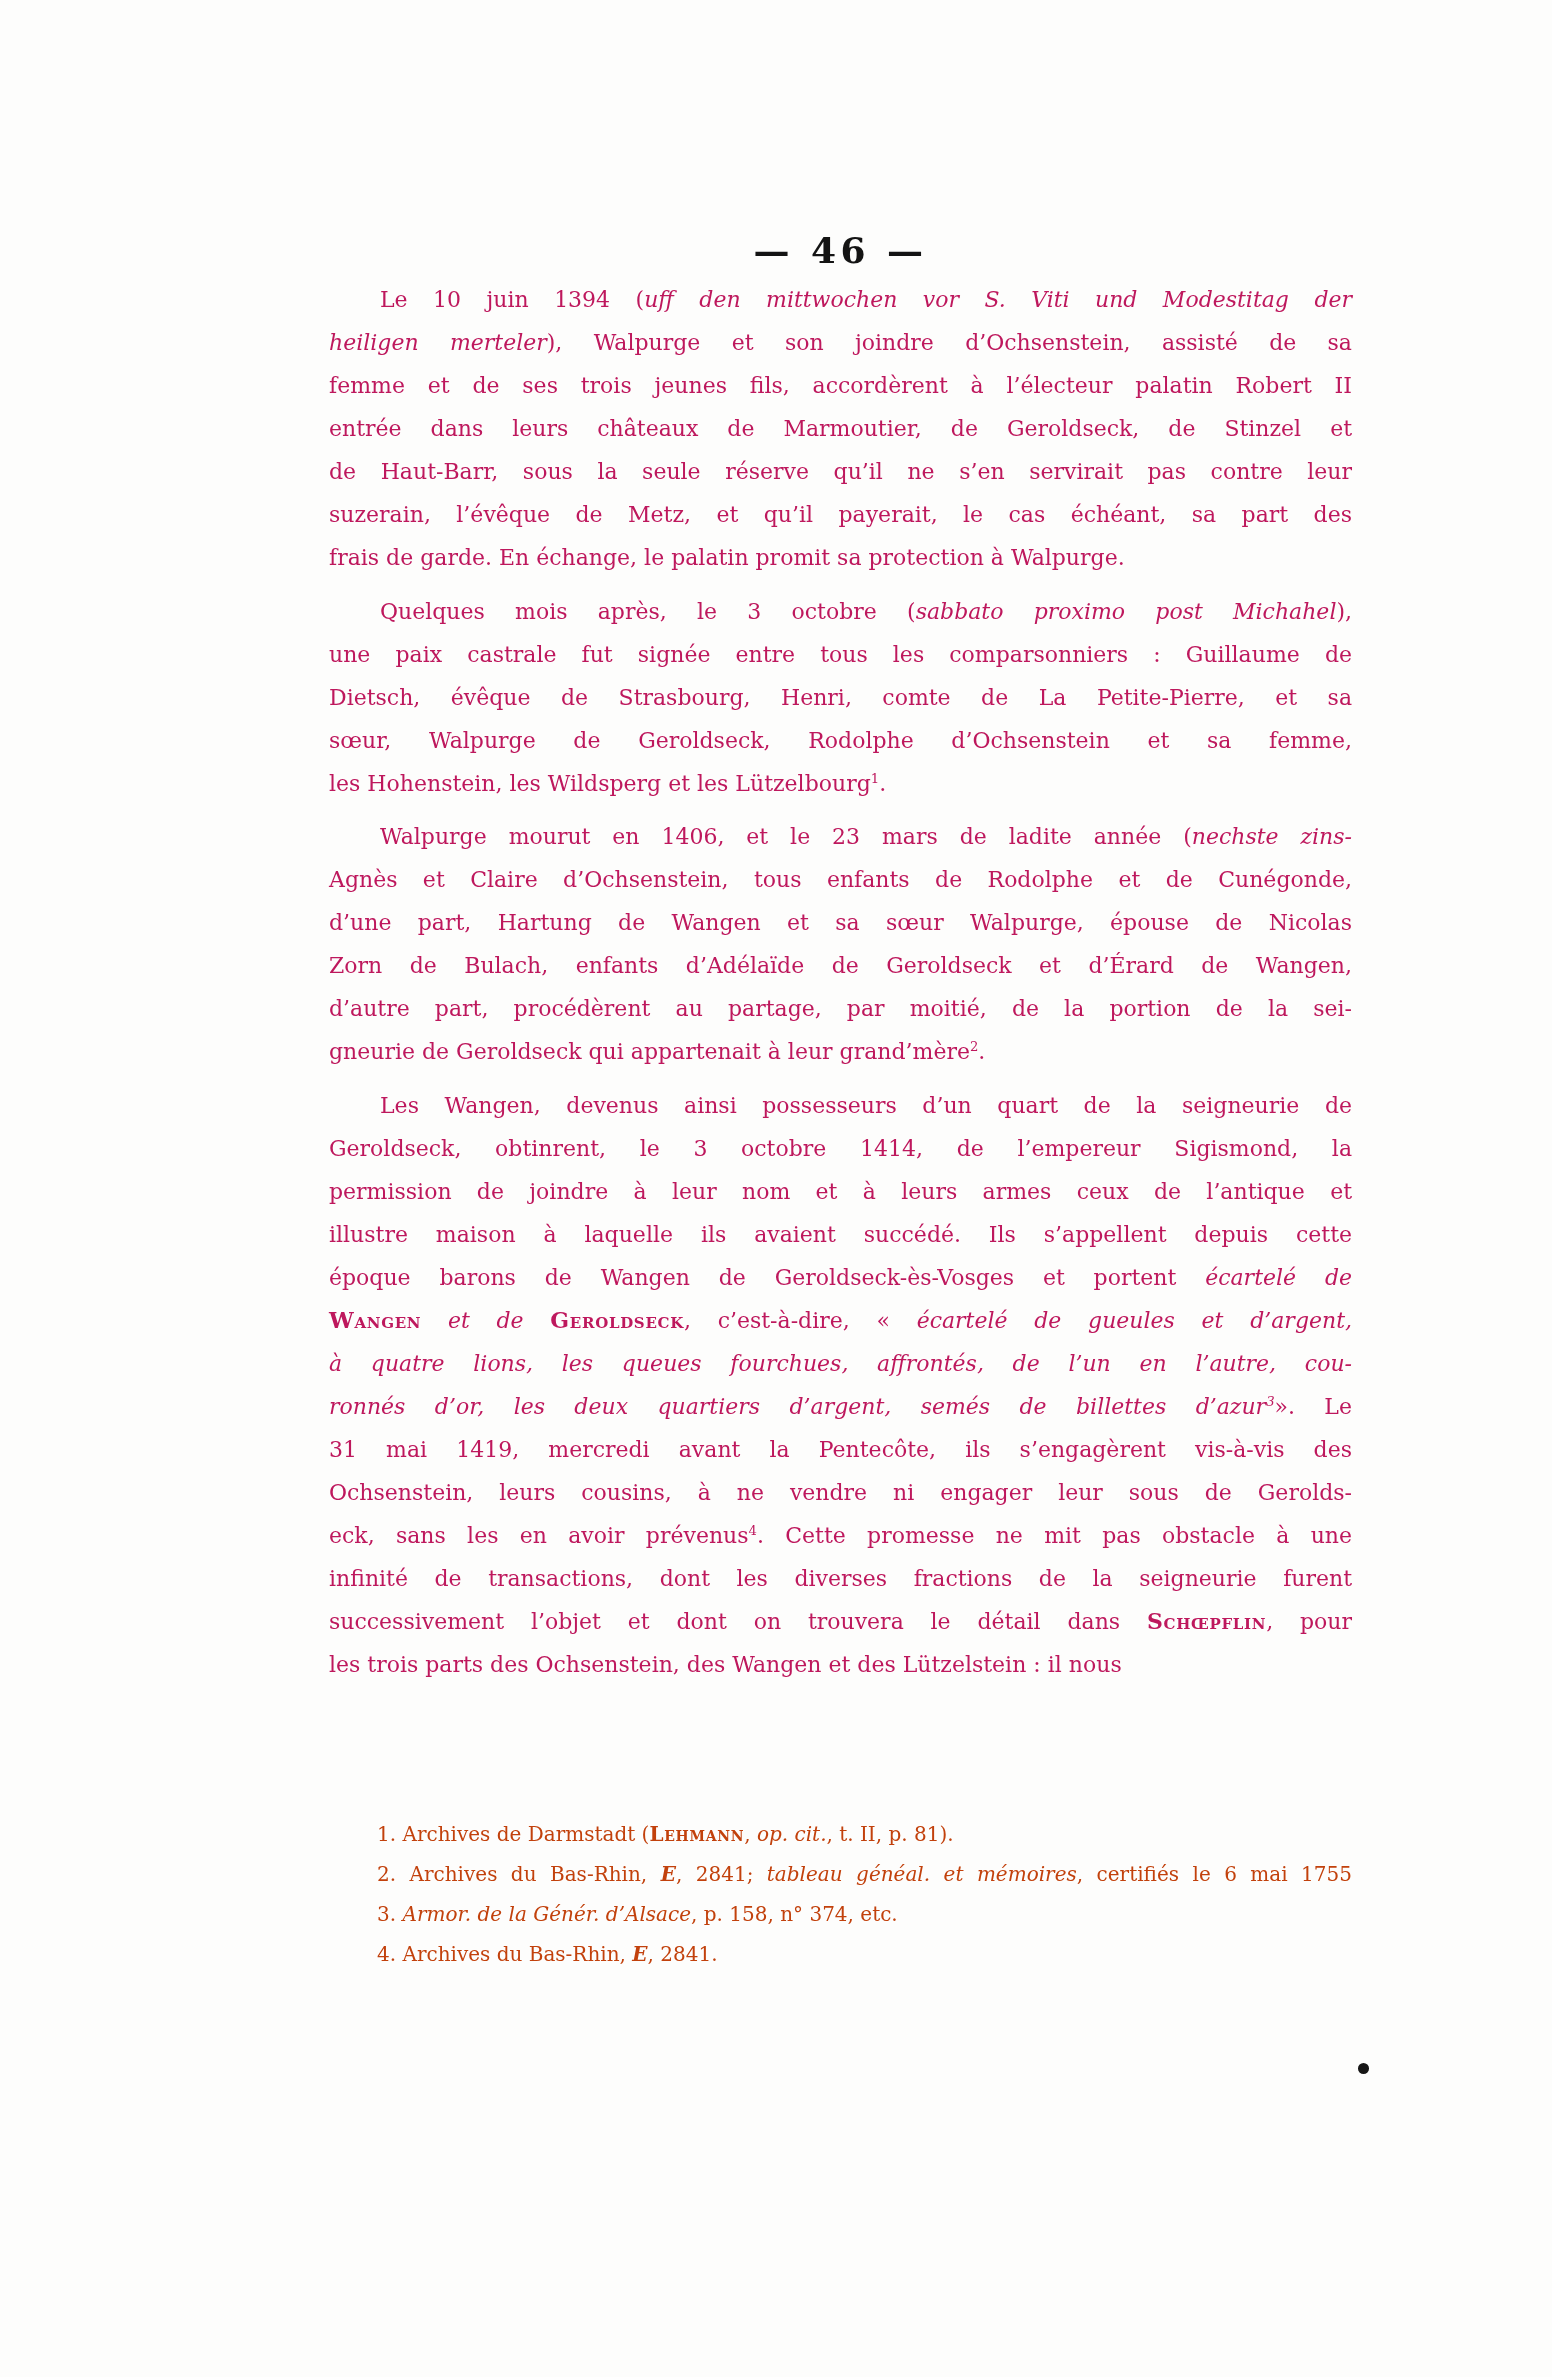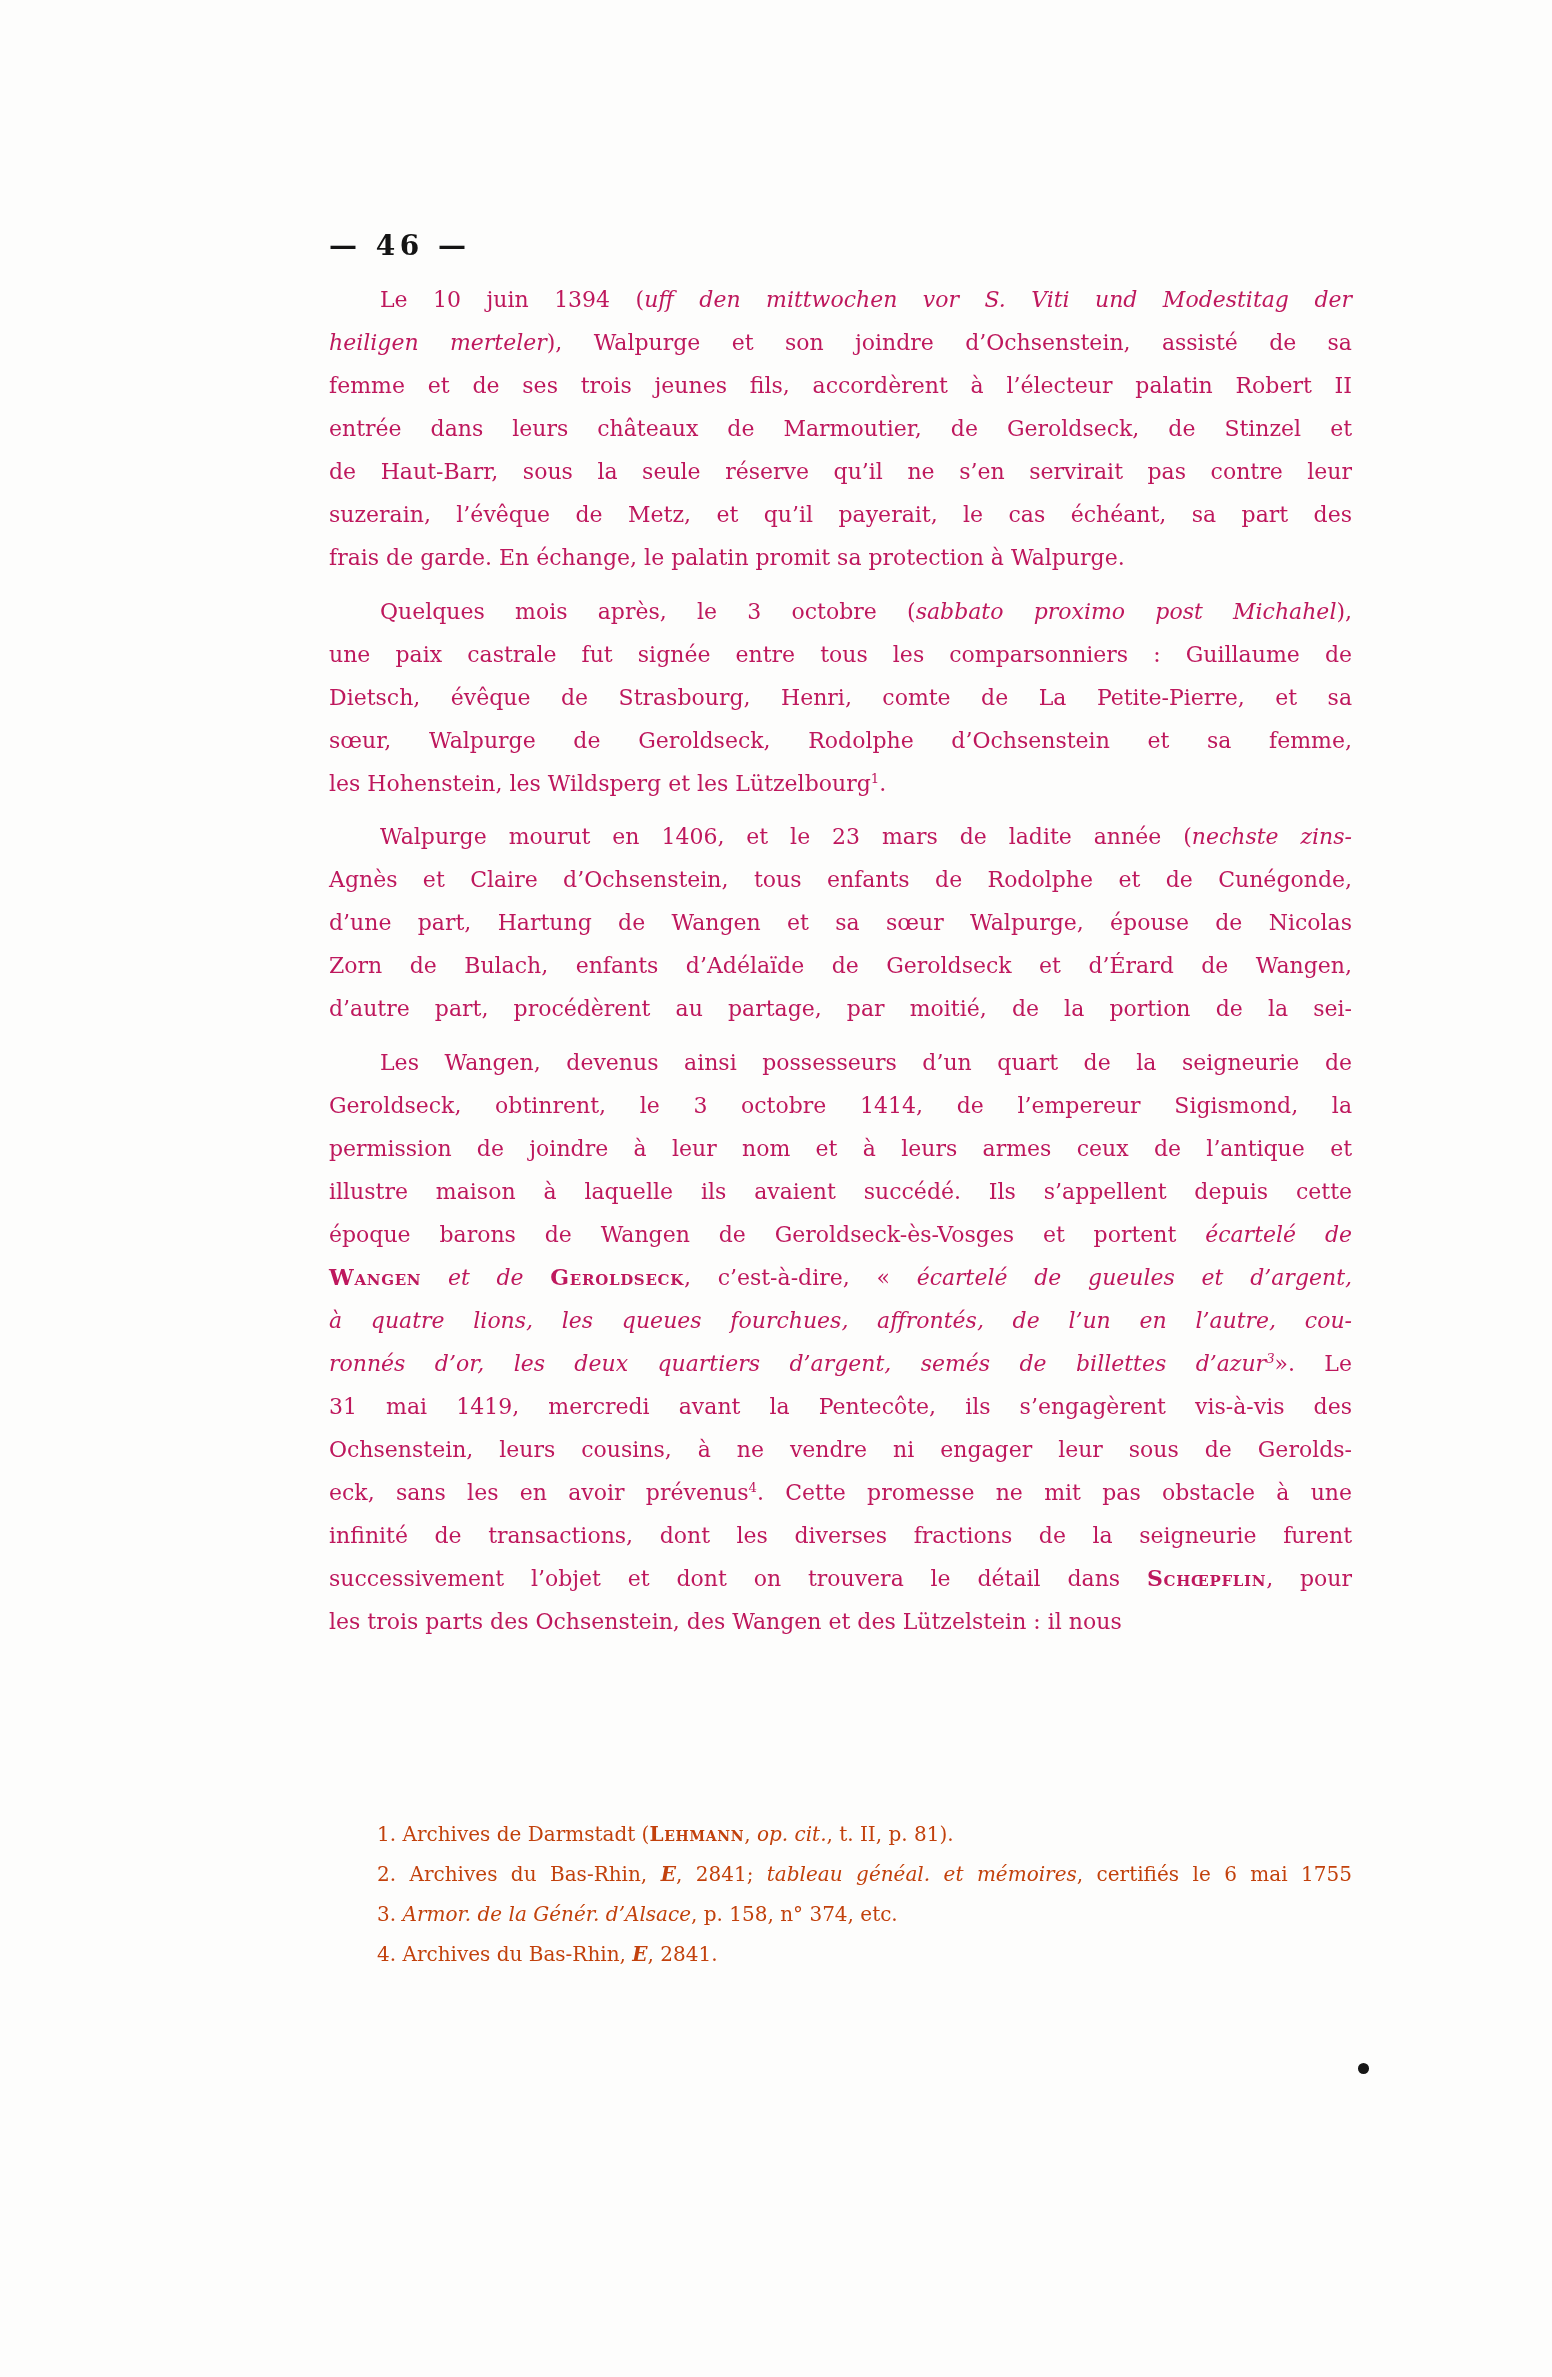--- a/index.html
+++ b/index.html
@@ -10,22 +10,22 @@
     background: #fdfdfc;
     color: #121212;
     font-family: "DejaVu Serif", "Liberation Serif", serif;
     overflow: hidden;
   }
   .page-number {
     position: absolute;
     left: 329px;
     top: 229px;
     width: 1023px;
-    text-align: left;
-    font-size: 28px;
+    text-align: center;
+    font-size: 36px;
     font-weight: 700;
     letter-spacing: 4.5px;
     color: #141414;
   }
   .body-text {
     position: absolute;
     left: 329px;
     top: 278px;
     width: 1023px;
     font-size: 22px;
@@ -90,20 +90,21 @@
       <div class="ln"><span>sœur, Walpurge de Geroldseck, Rodolphe d’Ochsenstein et sa femme,</span></div>
       <div class="ln last"><span>les Hohenstein, les Wildsperg et les Lützelbourg</span><span class="s-sup">1</span><span>.</span></div>
     </div>
 
     <div class="para">
       <div class="ln indent"><span>Walpurge mourut en 1406, et le 23 mars de ladite année (</span><span class="s-i">nechste zins-</span></div>
       <div class="ln"><span>Agnès et Claire d’Ochsenstein, tous enfants de Rodolphe et de Cunégonde,</span></div>
       <div class="ln"><span>d’une part, Hartung de Wangen et sa sœur Walpurge, épouse de Nicolas</span></div>
       <div class="ln"><span>Zorn de Bulach, enfants d’Adélaïde de Geroldseck et d’Érard de Wangen,</span></div>
       <div class="ln"><span>d’autre part, procédèrent au partage, par moitié, de la portion de la sei-</span></div>
+      <div class="ln last"><span>gneurie de Geroldseck qui appartenait à leur grand’mère</span><span class="s-sup">2</span><span>.</span></div>
     </div>
 
     <div class="para">
       <div class="ln indent"><span>Les Wangen, devenus ainsi possesseurs d’un quart de la seigneurie de</span></div>
       <div class="ln"><span>Geroldseck, obtinrent, le 3 octobre 1414, de l’empereur Sigismond, la</span></div>
       <div class="ln"><span>permission de joindre à leur nom et à leurs armes ceux de l’antique et</span></div>
       <div class="ln"><span>illustre maison à laquelle ils avaient succédé. Ils s’appellent depuis cette</span></div>
       <div class="ln"><span>époque barons de Wangen de Geroldseck-ès-Vosges et portent </span><span class="s-i">écartelé de</span></div>
       <div class="ln"><span class="s-sc">Wangen</span><span class="s-i"> et de </span><span class="s-sc">Geroldseck</span><span>, c’est-à-dire, « </span><span class="s-i">écartelé de gueules et d’argent,</span></div>
       <div class="ln"><span class="s-i">à quatre lions, les queues fourchues, affrontés, de l’un en l’autre, cou-</span></div>

